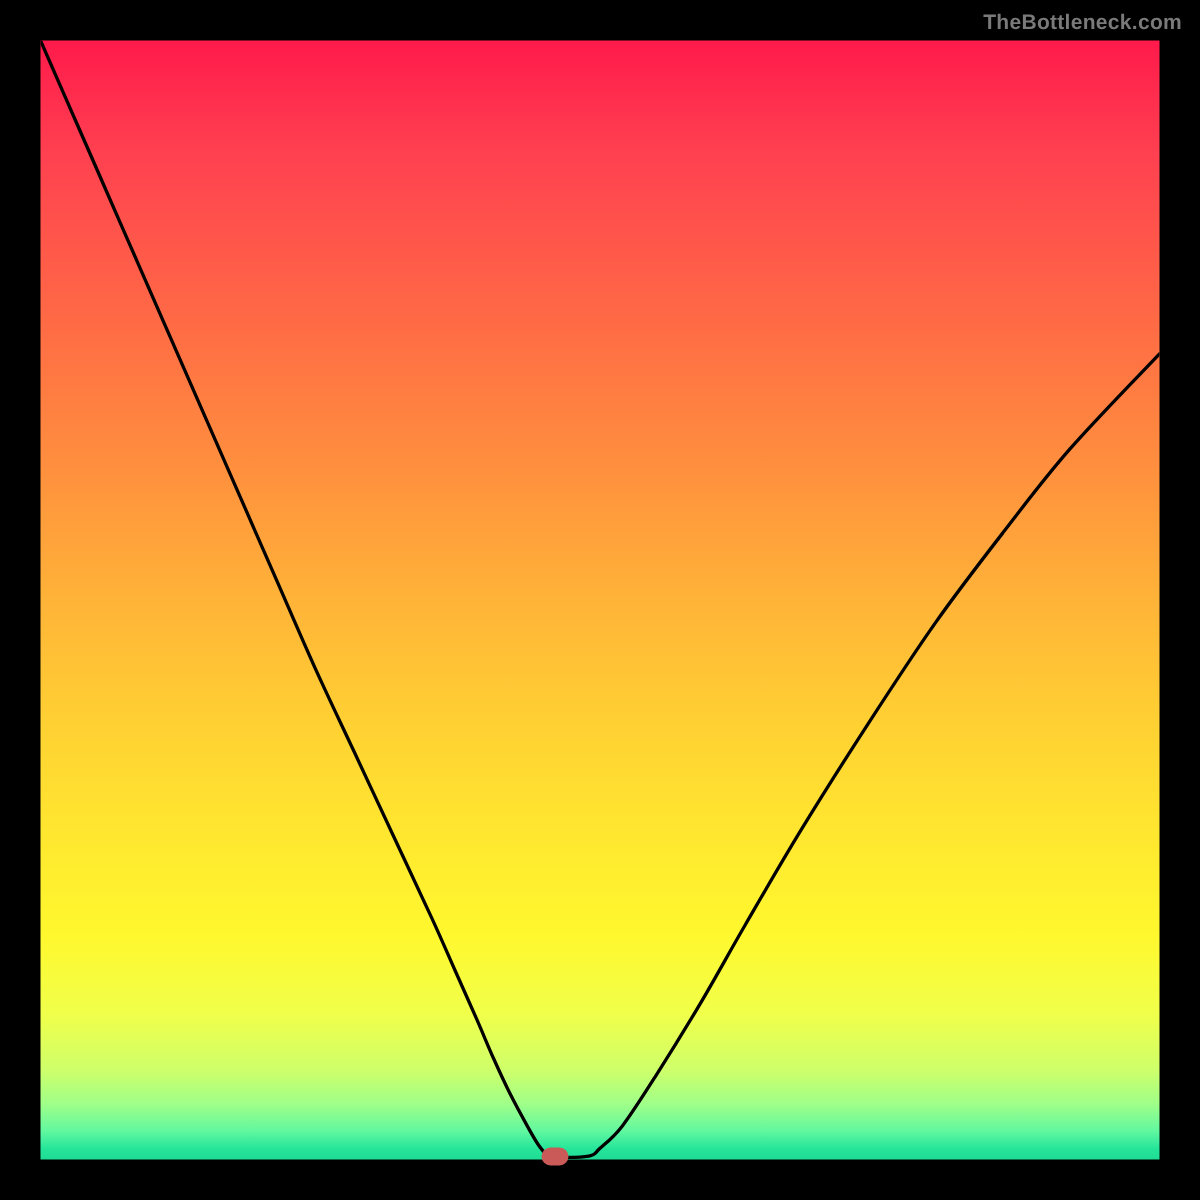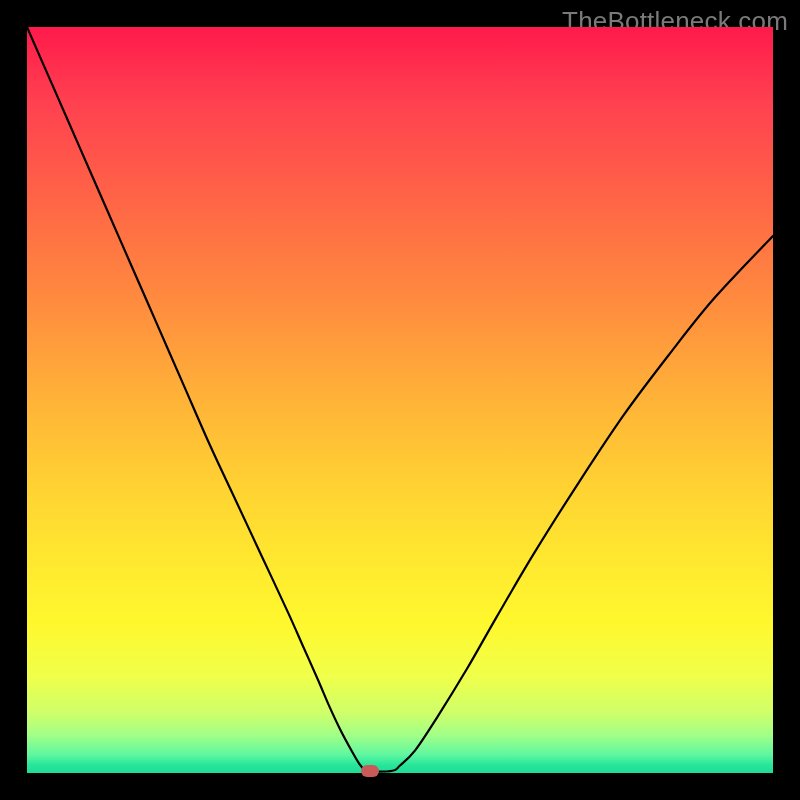--- a/index.html
+++ b/index.html
@@ -39,22 +39,22 @@
       #a0ff88 95%,
       #60f7a0 97.5%,
       #26e59a 99%,
       #1fdc95 100%);
   }
   .watermark {
     position: absolute;
     top: 6px;
     right: 12px;
     color: #7a7a7a;
-    font-size: 26px;
-    font-weight: 400;
+    font-size: 14px;
+    font-weight: 700;
     letter-spacing: 0.2px;
     user-select: none;
   }
   svg.curve {
     position: absolute;
     left: 0;
     top: 0;
     width: 746px;
     height: 746px;
   }

